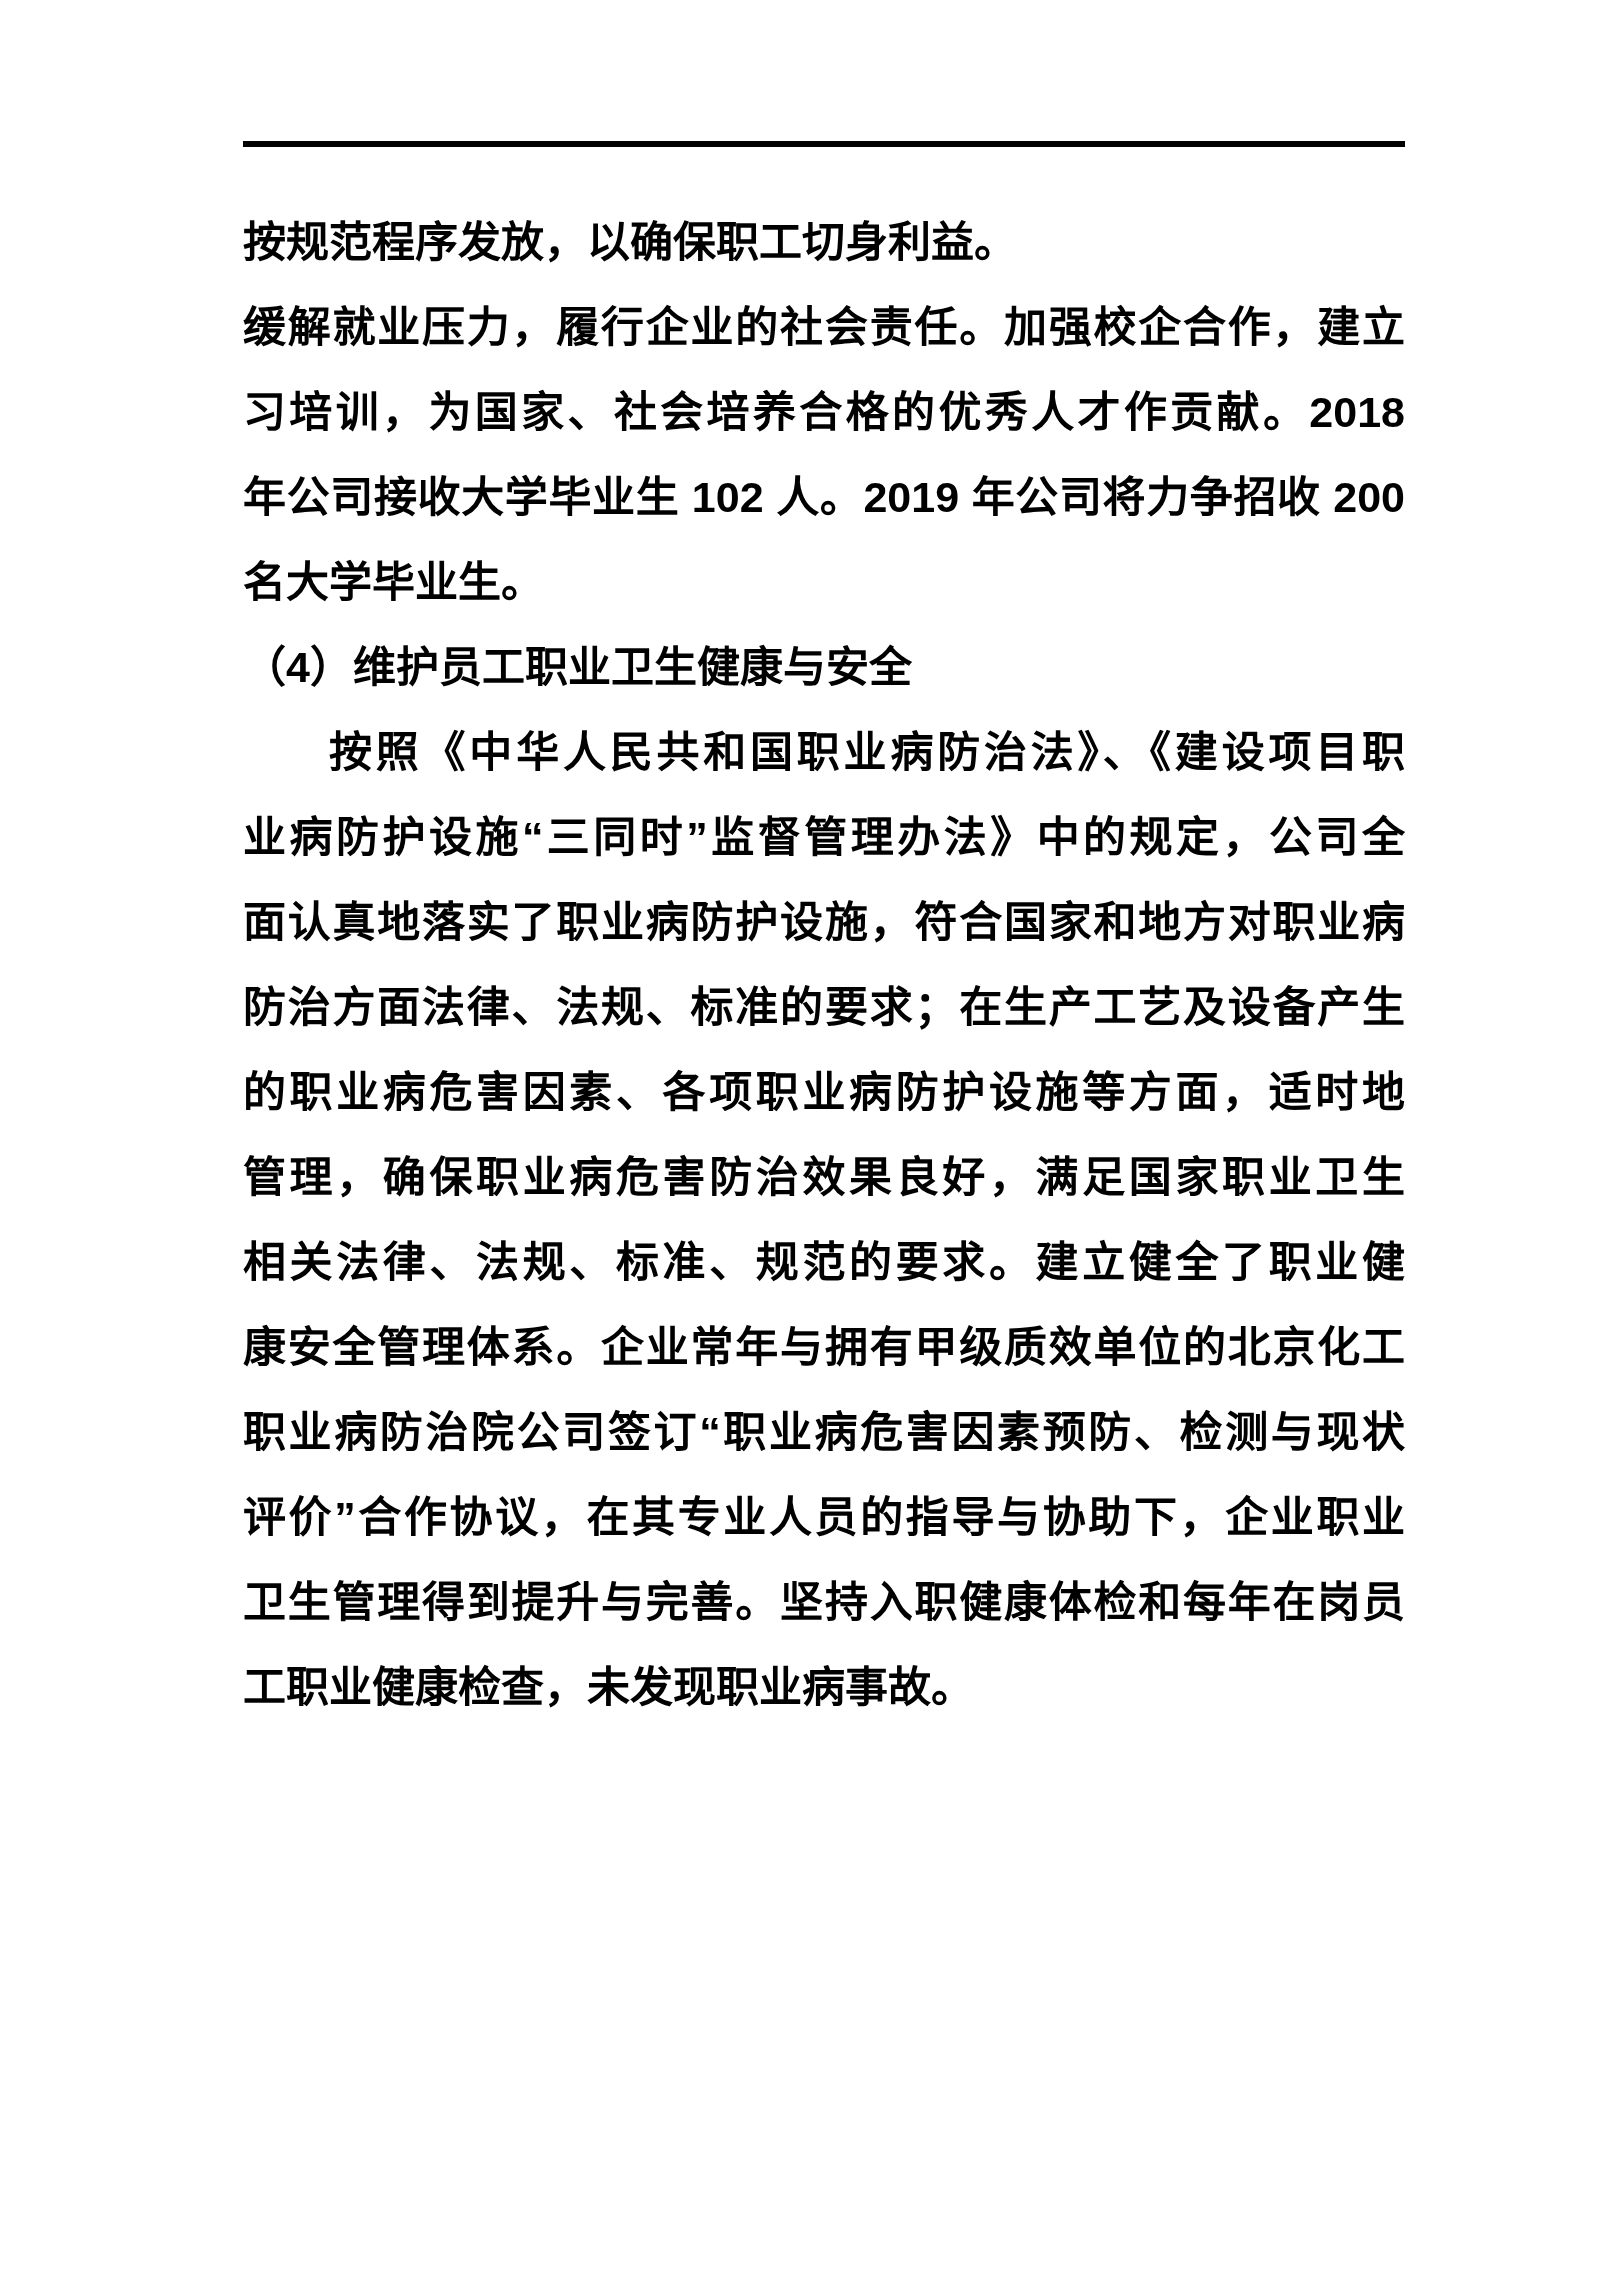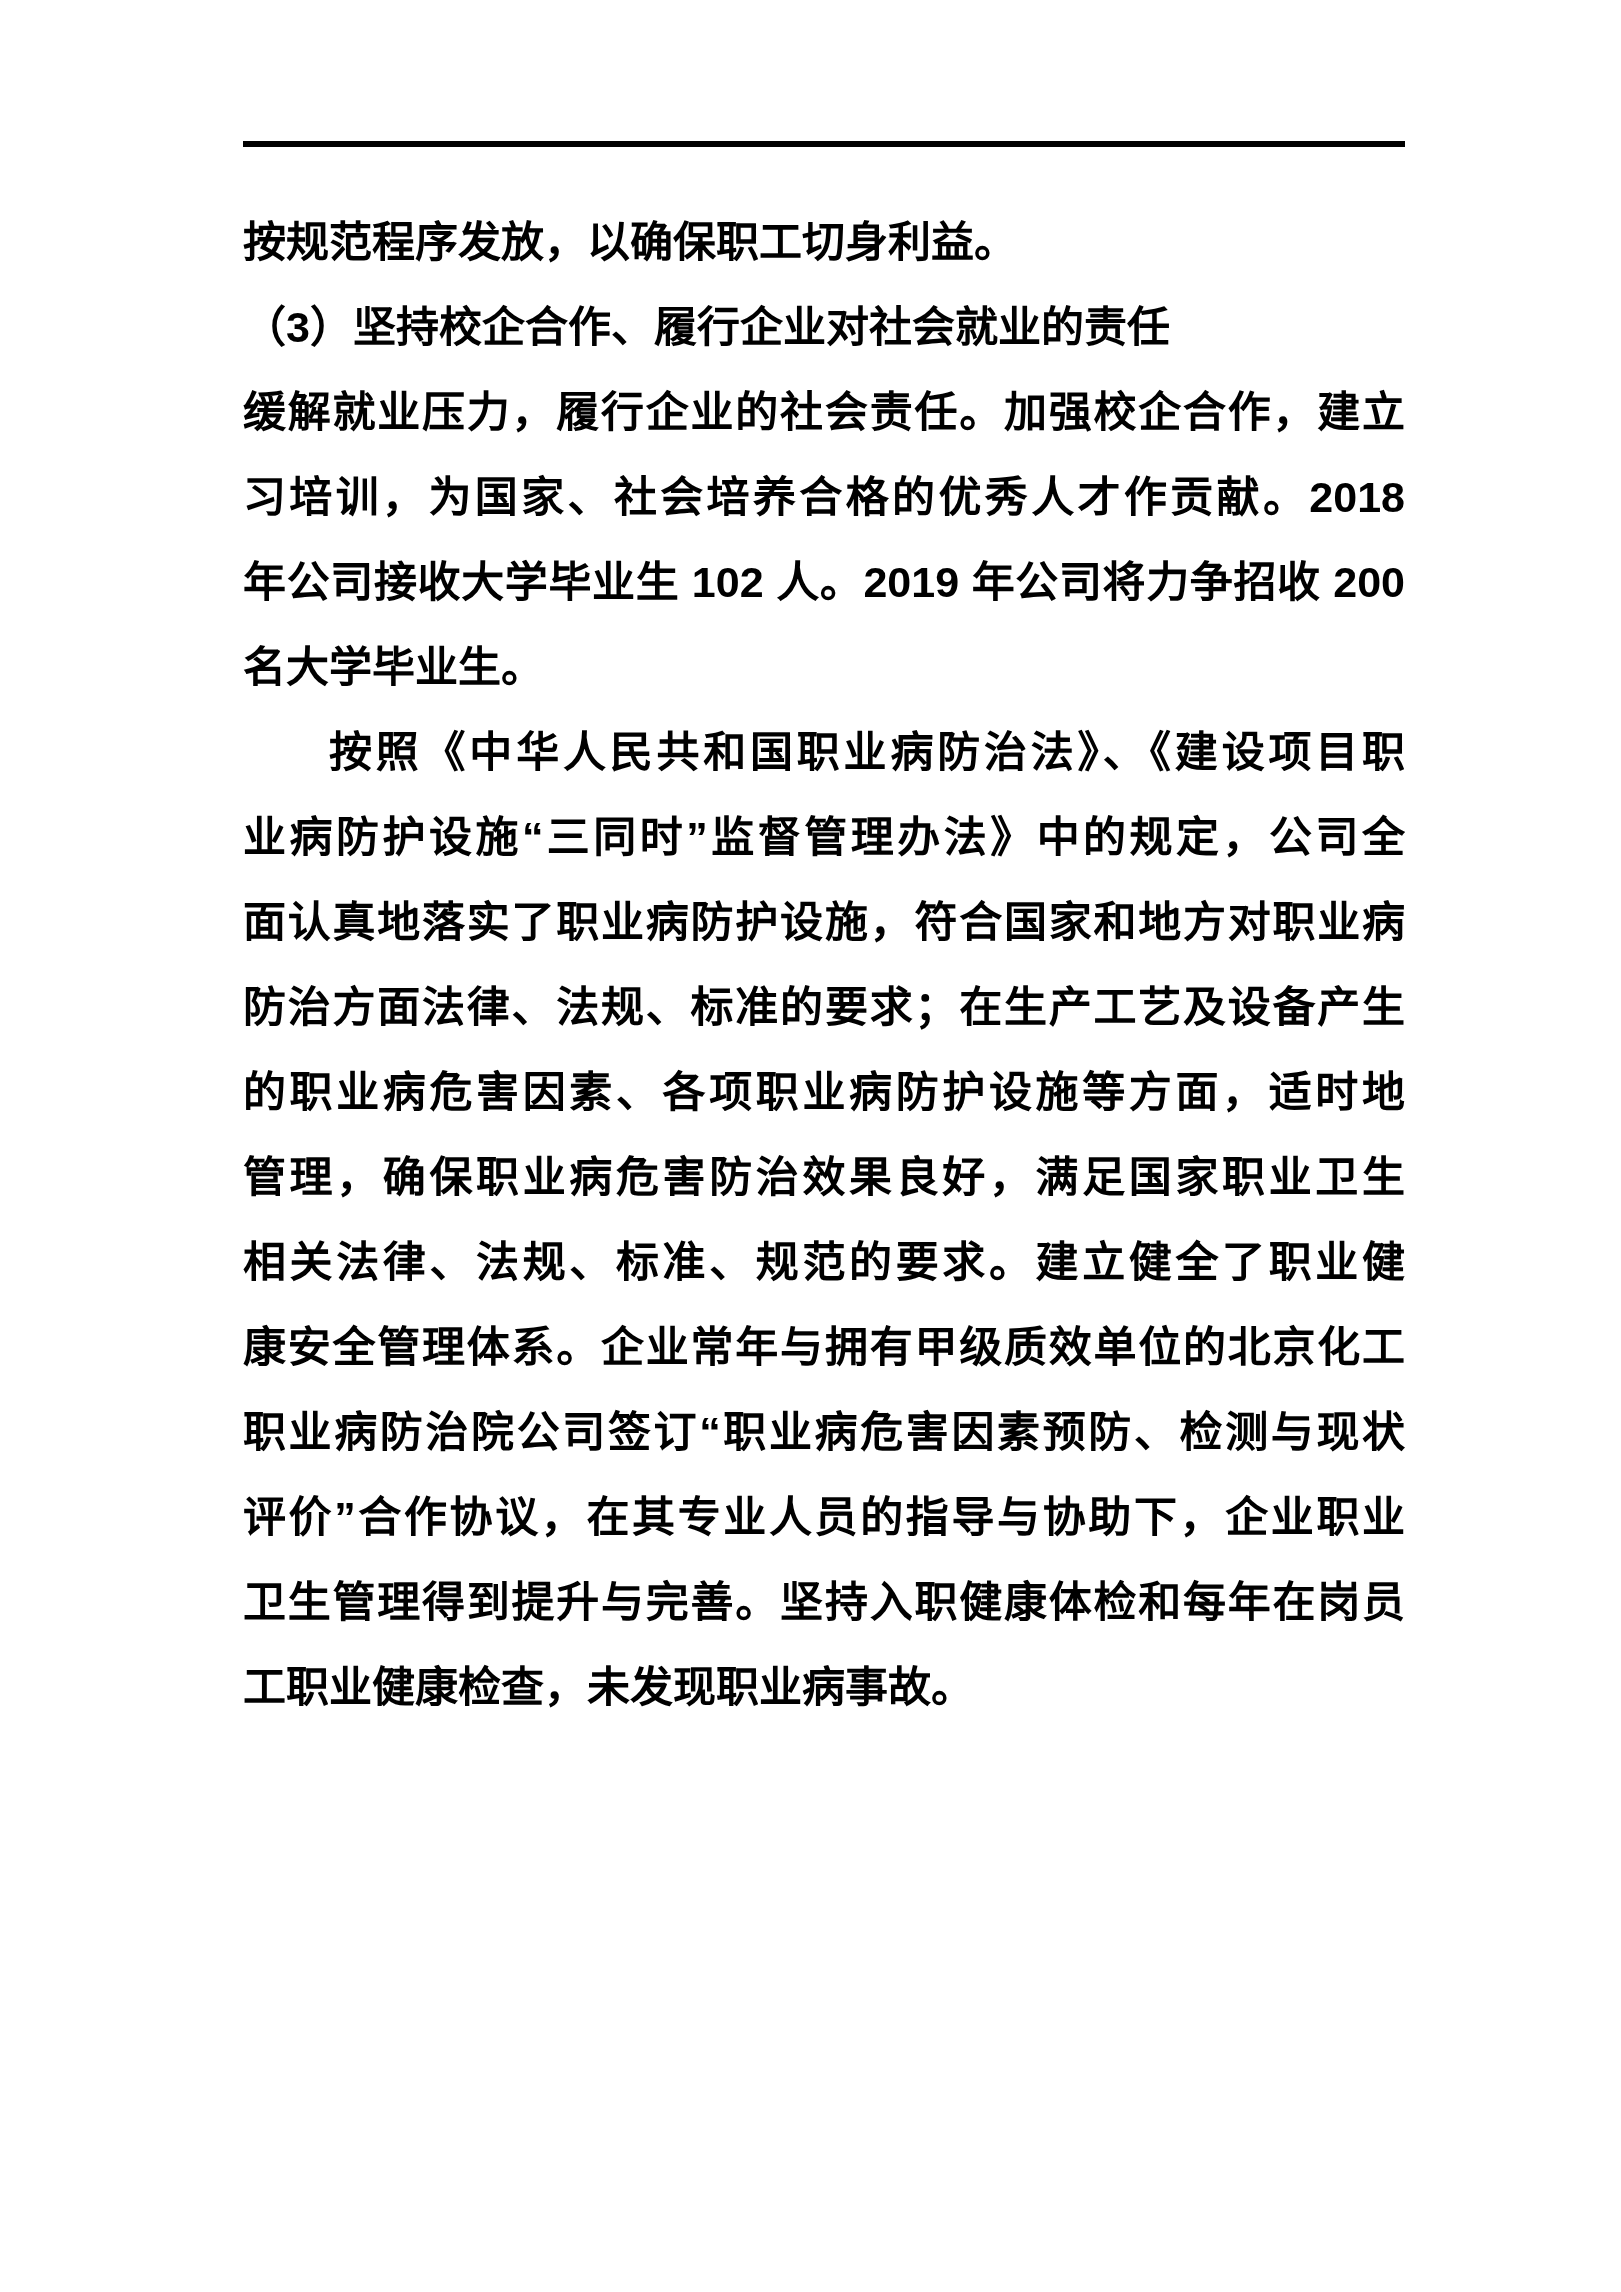--- a/index.html
+++ b/index.html
@@ -49,25 +49,25 @@
     text-indent: 2em;
   }
 </style>
 </head>
 <body>
 
 <div class="page" style="background: rgb(255, 255, 255);">
   <div class="header-rule" style="background: rgb(0, 0, 0);"></div>
   <div class="text-body" style="color: rgb(0, 0, 0);">
       <div class="line">按规范程序发放，以确保职工切身利益。</div>
-      <div class="line">（3）坚持校企合作、履行企业对社会就业的责任</div>
       <div class="line just">缓解就业压力，履行企业的社会责任。加强校企合作，建立</div>
       <div class="line just">习培训，为国家、社会培养合格的优秀人才作贡献。2018</div>
       <div class="line just">年公司接收大学毕业生 102 人。2019 年公司将力争招收 200</div>
       <div class="line">名大学毕业生。</div>
+      <div class="line">（4）维护员工职业卫生健康与安全</div>
       <div class="line just ind">按照《中华人民共和国职业病防治法》、《建设项目职</div>
       <div class="line just">业病防护设施“三同时”监督管理办法》中的规定，公司全</div>
       <div class="line just">面认真地落实了职业病防护设施，符合国家和地方对职业病</div>
       <div class="line just">防治方面法律、法规、标准的要求；在生产工艺及设备产生</div>
       <div class="line just">的职业病危害因素、各项职业病防护设施等方面，适时地</div>
       <div class="line just">管理，确保职业病危害防治效果良好，满足国家职业卫生</div>
       <div class="line just">相关法律、法规、标准、规范的要求。建立健全了职业健</div>
       <div class="line just">康安全管理体系。企业常年与拥有甲级质效单位的北京化工</div>
       <div class="line just">职业病防治院公司签订“职业病危害因素预防、检测与现状</div>
       <div class="line just">评价”合作协议，在其专业人员的指导与协助下，企业职业</div>

